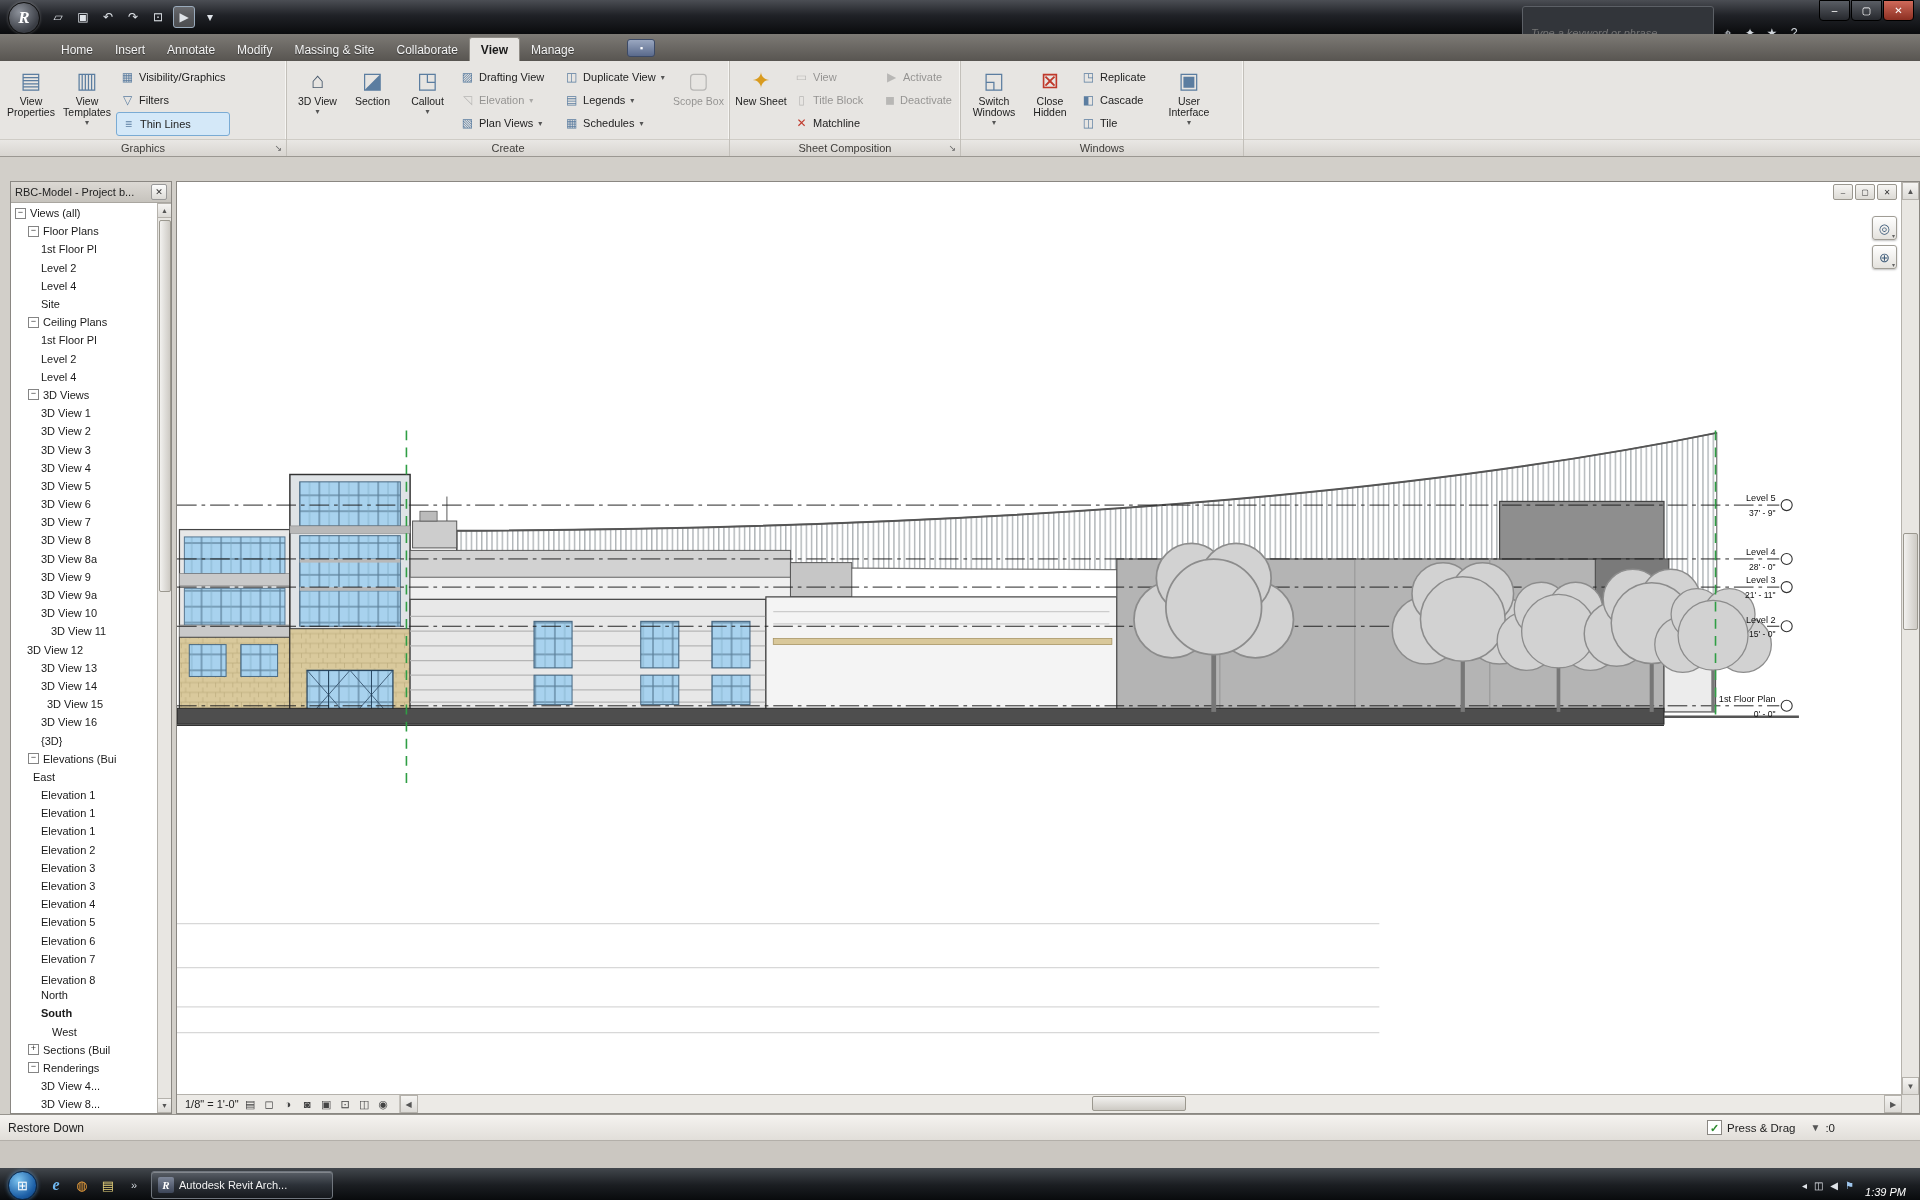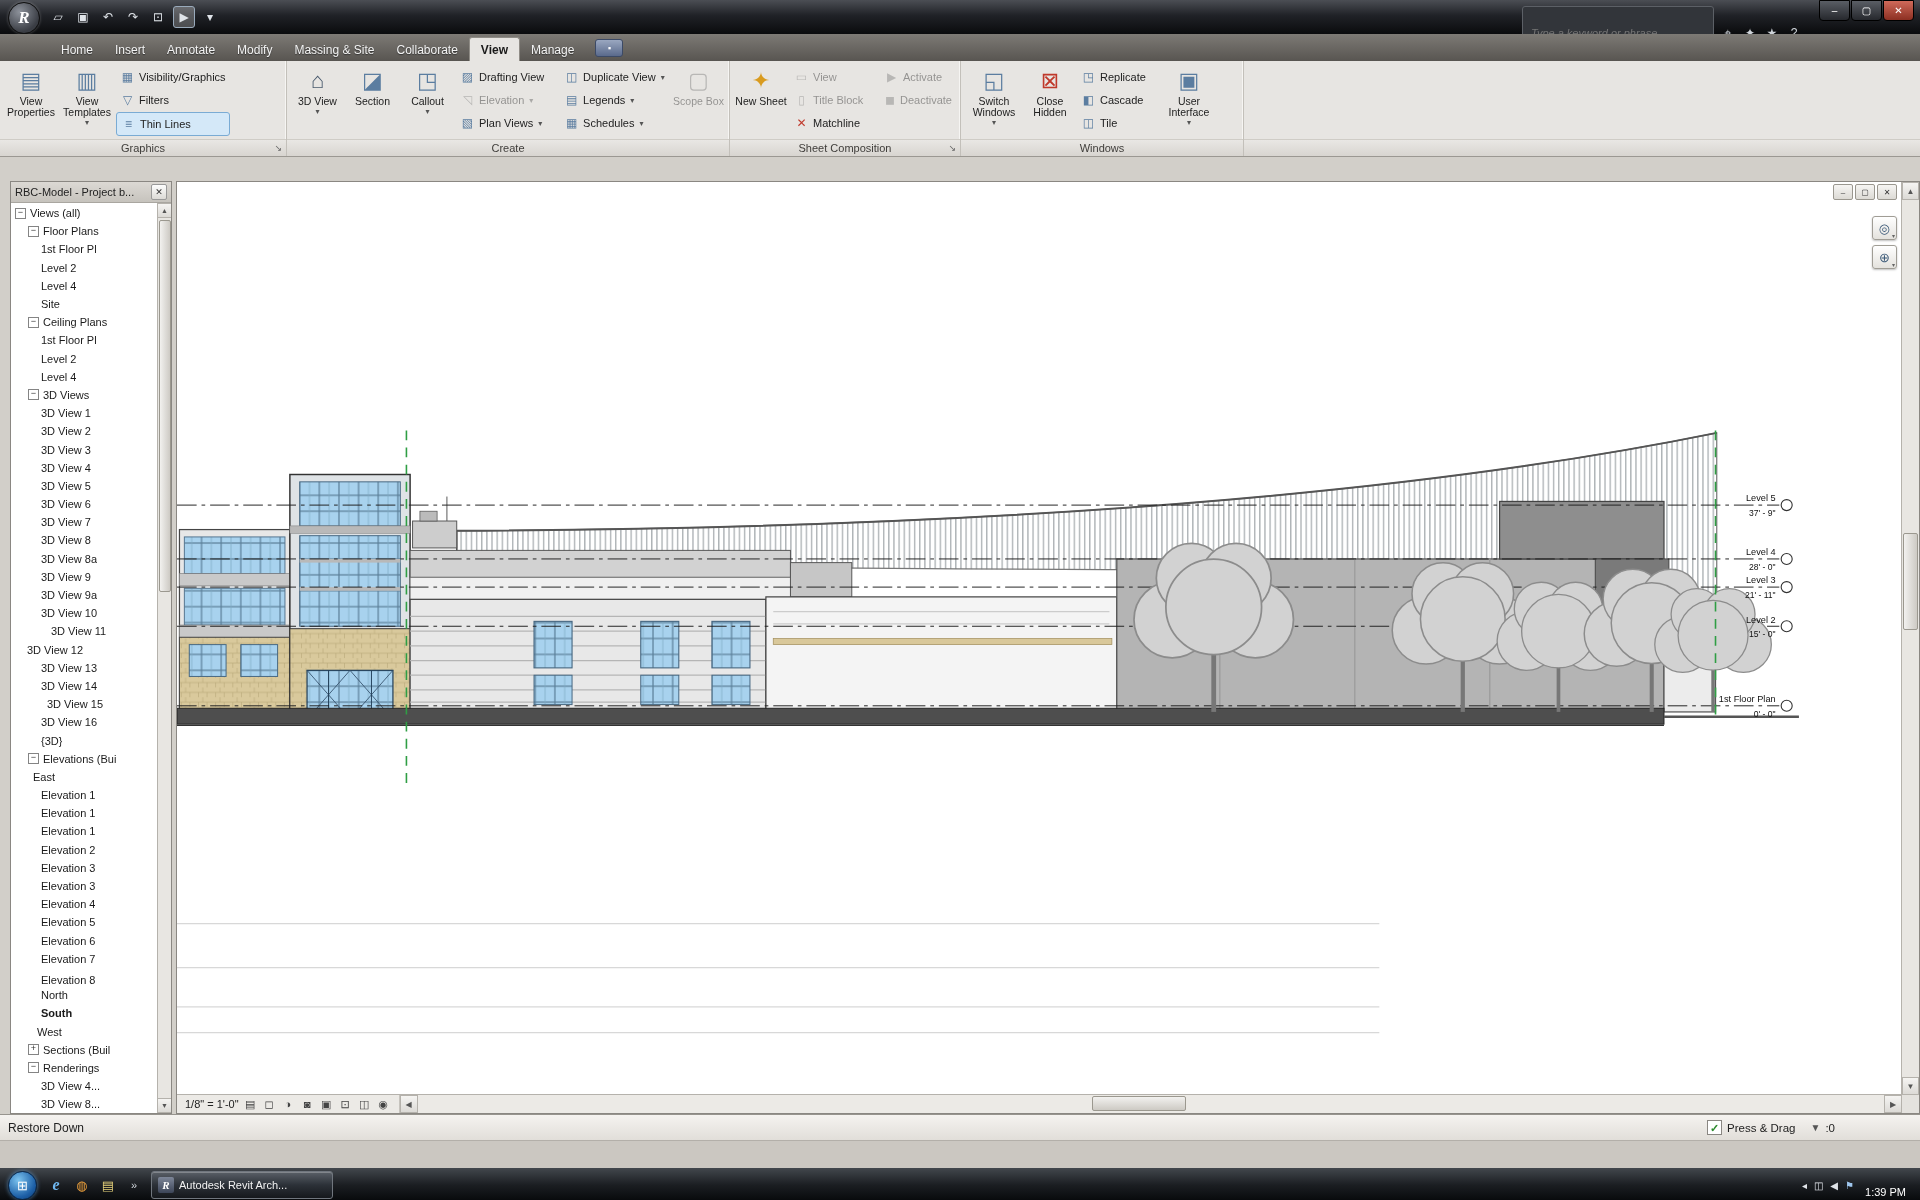--- a/index.html
+++ b/index.html
@@ -17,21 +17,21 @@
   .title-text{position:absolute;left:50%;top:0;transform:translateX(-50%);line-height:34px;font-size:12px;color:#f0f0f0;white-space:nowrap;text-shadow:0 1px 2px #000;}
   .search-area{position:absolute;right:118px;top:6px;display:flex;align-items:center;gap:6px;}
   .searchbox{width:178px;height:19px;background:#32353a;border:1px solid #5c6066;border-radius:3px;display:flex;align-items:center;padding:16px 6px;}
   .searchbox input{background:transparent;border:none;outline:none;color:#bbb;font-style:italic;font-size:11px;width:100%;font-family:"Liberation Sans",sans-serif;}
   .sicon-t{color:#cfd4da;font-size:12px;width:16px;text-align:center;}
   .win-controls{position:absolute;right:6px;top:0;display:flex;gap:1px;}
   .wbtn{width:29px;height:19px;border-radius:0 0 4px 4px;background:linear-gradient(#5a5e65,#26282d);border:1px solid #000;color:#fff;font-size:10px;display:flex;align-items:center;justify-content:center;}
   .wbtn.close{background:linear-gradient(#d06a5a,#8c2f22);}
 
   
-  .tabrow{height:27px;background:linear-gradient(#7d7a75,#585551);display:flex;align-items:flex-end;padding-left:50px;flex:0 0 auto;position:relative;}
+  .tabrow{height:27px;background:linear-gradient(#7d7a75,#585551);display:flex;align-items:flex-end;padding-left:50px;flex:0 0 auto;position:relative;gap:32px;}
   .tabs{display:flex;align-items:flex-end;height:100%;}
   .tab{padding:5px 11px 4px 11px;font-size:12px;color:#f3f3f3;text-shadow:0 1px 1px #333;cursor:default;}
   .tab.active{background:#e7e5e2;color:#1a1a1a;text-shadow:none;border-radius:3px 3px 0 0;border:1px solid #8f8c86;border-bottom:none;font-weight:bold;}
   .tab-extra{margin:0 0 4px 10px;width:26px;height:16px;border-radius:3px;background:linear-gradient(#9aa7c0,#5a6a8c);border:1px solid #3c4a66;display:flex;align-items:center;justify-content:center;color:#fff;font-size:9px;}
 
   
   .ribbon{height:95px;background:#e7e5e2;border-bottom:1px solid #9b9892;display:flex;flex:0 0 auto;}
   .panel{display:flex;flex-direction:column;border-right:1px solid #c3c0ba;box-shadow:inset -1px 0 0 #f6f5f3;}
   .pbody{flex:1;display:flex;align-items:stretch;padding:3px 4px 1px 4px;gap:2px;}
   .plabel{height:16px;background:linear-gradient(#e9e7e4,#d8d5d0);font-size:11px;color:#3f3d3a;display:flex;align-items:center;justify-content:center;gap:6px;border-top:1px solid #cfccc6;position:relative;}
@@ -115,21 +115,21 @@
   .qlicon.media{color:#f0a23c;}
   .qlicon.folder{color:#e8d27a;}
   .qlicon.more{color:#cfd4da;font-size:11px;}
   .taskbtn{width:168px;height:26px;border-radius:3px;background:linear-gradient(#5a6068,#2c3138 50%,#15181c);border:1px solid #70767e;display:flex;align-items:center;gap:5px;padding:0 6px;box-shadow:inset 0 1px 0 rgba(255,255,255,.25);}
   .tbicon{width:16px;height:16px;background:linear-gradient(#7d8698,#3c4558);border-radius:2px;color:#fff;font:italic bold 11px "Liberation Serif",serif;display:flex;align-items:center;justify-content:center;flex:0 0 auto;}
   .tbtext{color:#f2f2f2;font-size:11px;white-space:nowrap;overflow:hidden;}
   .tbspacer{flex:1;}
   .tray{display:flex;align-items:center;gap:7px;}
   .trayicon{color:#dfe3e8;font-size:10px;}
   .trayicon.flag{color:#9fc6ee;}
-  .clock{color:#fff;font-size:11px;margin:13px 6px 0 4px;}
+  .clock{color:#fff;font-size:11px;margin:13px 6px 0 4px;font-style:italic;}
 </style>
 </head>
 <body>
 
 <div class="screen">
 
   <div class="titlebar">
     <div class="app-button">R</div>
     <div class="qat">
       <span class="qbtn">▱</span>
@@ -486,21 +486,21 @@
             </div>
             <div class="trow" style="padding-left: 30px; align-items: flex-end;">
               <span class="tlabel">Elevation 8</span>
             </div>
             <div class="trow" style="padding-left: 30px;">
               <span class="tlabel">North</span>
             </div>
             <div class="trow bold" style="padding-left: 30px;">
               <span class="tlabel">South</span>
             </div>
-            <div class="trow" style="padding-left: 26px;">
+            <div class="trow" style="padding-left: 41px;">
               <span class="tlabel">West</span>
             </div>
             <div class="trow" style="padding-left: 17px;">
               <span class="ebox">+</span>
               <span class="tlabel">Sections (Buil</span>
             </div>
             <div class="trow" style="padding-left: 17px;">
               <span class="ebox">−</span>
               <span class="tlabel">Renderings</span>
             </div>

